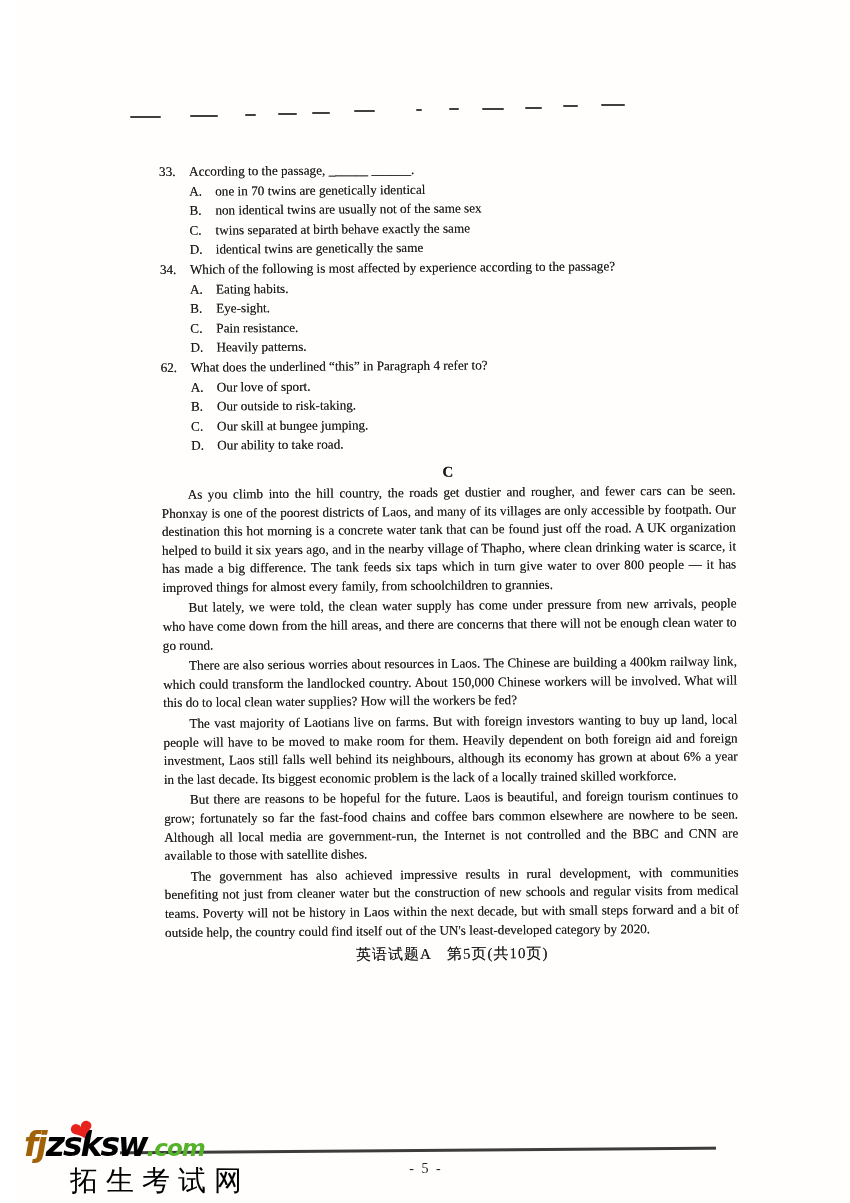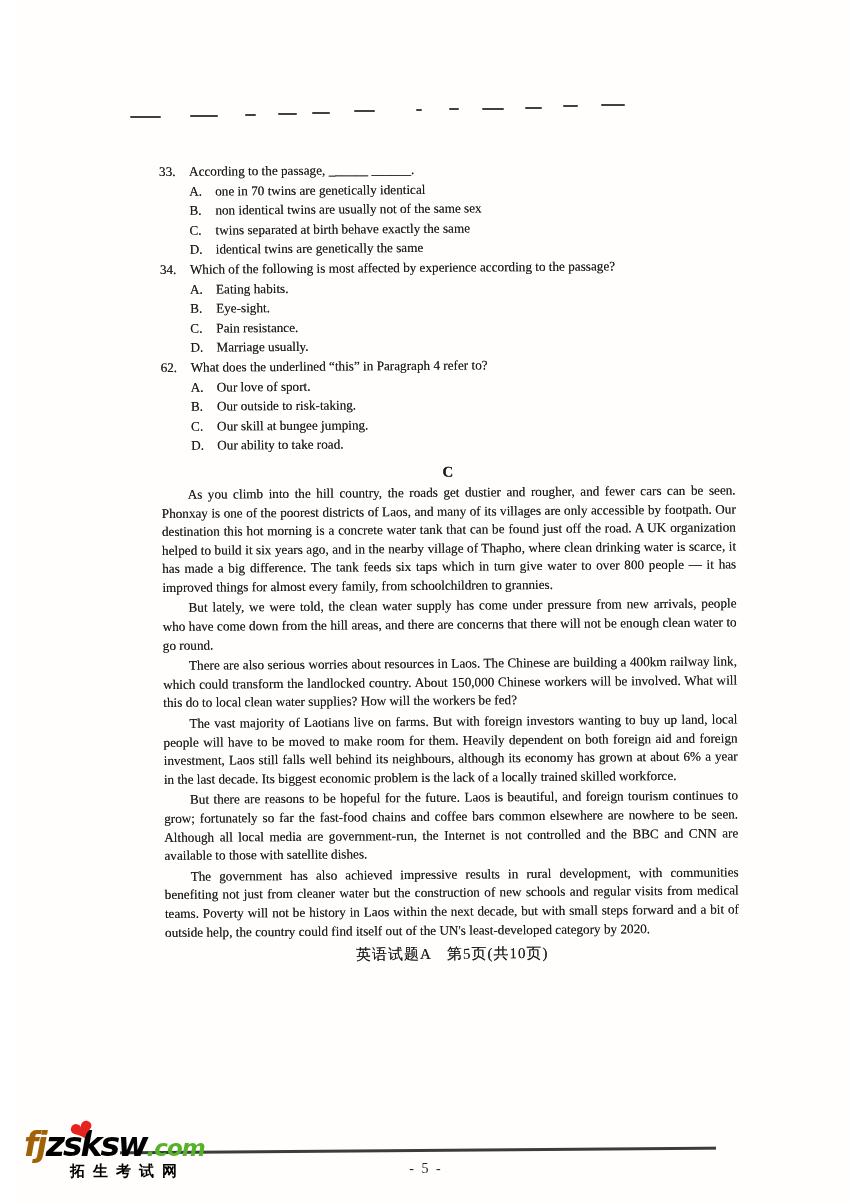--- a/index.html
+++ b/index.html
@@ -71,21 +71,21 @@
   .logo-com{color:#55b32a;font-size:23px;letter-spacing:-1px;}
   .heart-icon{
     position:absolute;left:46px;top:-14px;
     color:#e8231d;font-size:29px;font-style:normal;
     transform:rotate(-18deg);
     text-shadow:none;
   }
   .logo-cn{
     margin:-3px 0 0 46px;
     font-family:"Liberation Serif", serif;
-    font-weight:bold;font-size:15px;letter-spacing:8px;
+    font-weight:normal;font-size:28px;letter-spacing:8px;
     color:#000;white-space:nowrap;
   }
 </style>
 </head>
 <body>
 
 <div class="page">
 
   <div>
     <span class="dash" style="left:114px;top:116px;width:31px;"></span>
@@ -139,21 +139,21 @@
       <div class="option">
         <span class="olabel">B.</span>
         <span>Eye-sight.</span>
       </div>
       <div class="option">
         <span class="olabel">C.</span>
         <span>Pain resistance.</span>
       </div>
       <div class="option">
         <span class="olabel">D.</span>
-        <span>Marriage usually.</span>
+        <span>Heavily patterns.</span>
       </div>
     </div>
 
     <div class="question">
       <div class="qline">
         <span class="qnum">62.</span>
         <span class="qtext">What does the underlined “this” in Paragraph 4 refer to?</span>
       </div>
       <div class="option">
         <span class="olabel">A.</span>

